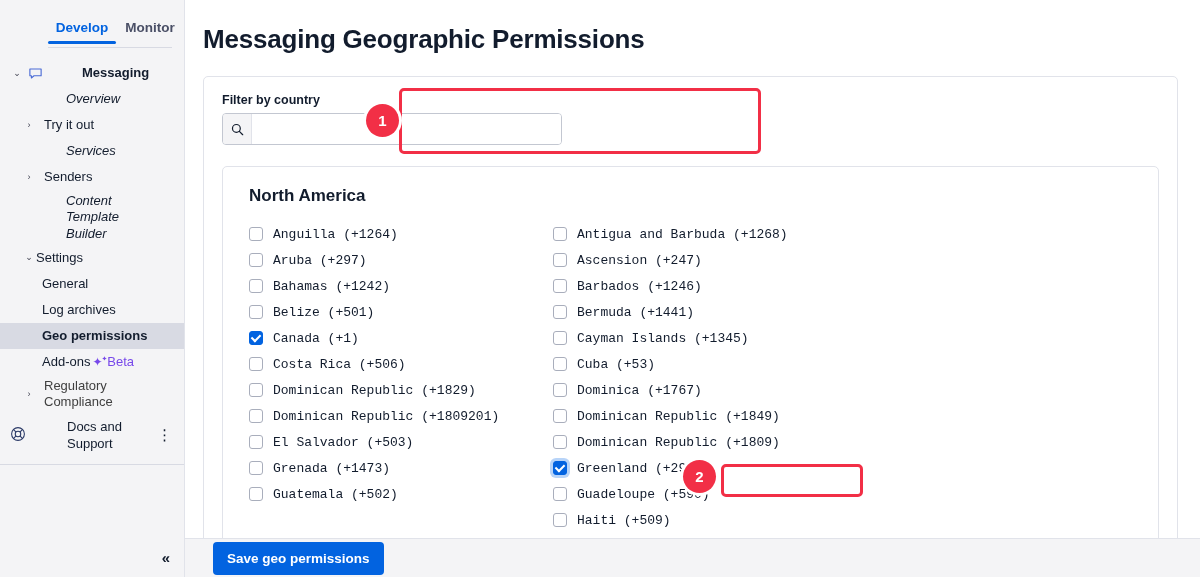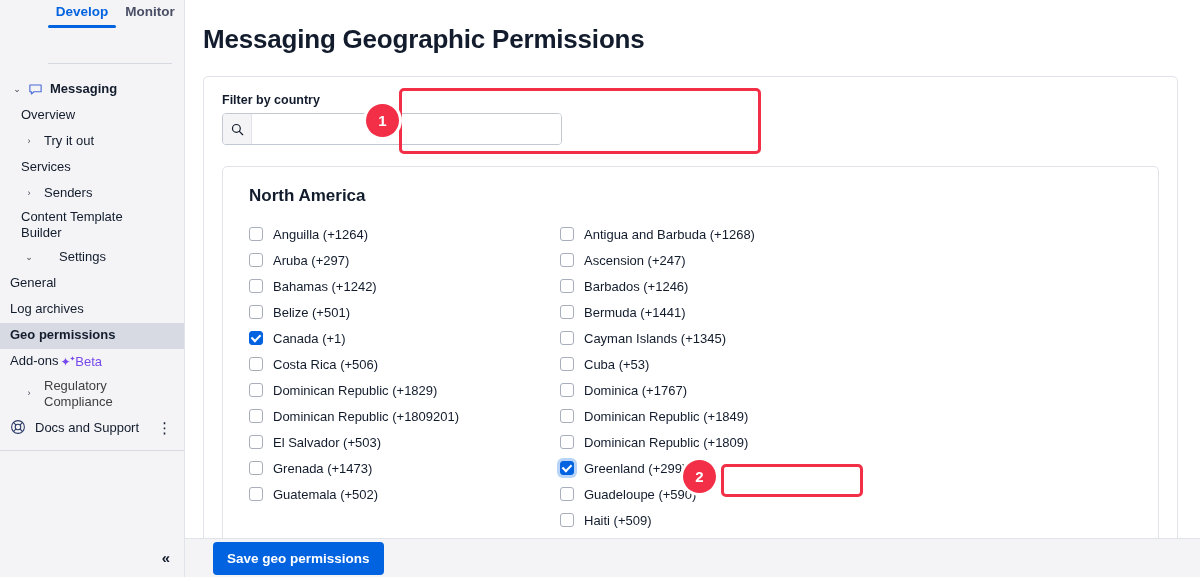--- a/index.html
+++ b/index.html
@@ -14,23 +14,23 @@
   
   .sidebar {
     width: 185px; height: 577px;
     background: #f4f4f6;
     border-right: 1px solid #e1e3ea;
     position: relative;
     flex: 0 0 185px;
   }
   .tabs {
     display: flex;
-    height: 64px;
+    height: 48px;
     align-items: flex-start;
-    padding: 4px 0 0 0;
+    padding: 20px 0 0 0;
     position: relative;
     margin-left: 36px;
   }
   .tabs::after {
     content: ""; position: absolute; left: 12px; right: 12px; bottom: 0;
     height: 1px; background: #d8dae3;
   }
   .tab {
     font-size: 13.5px; font-weight: bold; color: #4a4f66;
     padding: 0 0 9px 0; position: relative; text-align: center;
@@ -46,27 +46,27 @@
   .nav { padding-top: 12px; font-size: 13px; color: #121c2d; }
   .nav-row {
     display: flex; align-items: center; min-height: 26px;
     padding: 3px 10px 3px 10px; cursor: pointer; position: relative;
   }
   .nav-row.sel { background: #d8dae3; }
   .nav-row .chev {
     width: 14px; flex: 0 0 14px; font-size: 9px; color: #3d3f4f;
     text-align: center; line-height: 1;
   }
-  .nav-label { font-size: 13px; color: #121c2d; line-height: 1.25; }
+  .nav-label { font-size: 13px; color: #121c2d; line-height: 1.25; margin-left: 32px; }
   .nav-label.bold { font-weight: bold; }
   .nav-label.muted { color: #6b7183; }
   .msg-icon { margin: 0 7px 0 4px; display: flex; align-items: center; }
 
   .indent1 { padding-left: 10px; }
-  .indent2 { padding-left: 21px; }
+  .indent2 { padding-left: 34px; font-style: italic; }
   .indent3 { }
 
   .addons { display: flex; align-items: center; gap: 0px; }
   .beta { color: #7748ea; font-size: 13px; }
   .sparkle { color: #7748ea; font-size: 12px; margin: 0 1px 0 2px; letter-spacing: -1px;}
 
   .docs-row {
     display: flex; align-items: center; padding: 6px 12px 6px 10px;
     cursor: pointer; justify-content: space-between;
   }
@@ -103,21 +103,21 @@
   }
   .search-input { flex: 1; border: 0; outline: none; font-size: 13px; padding: 0 8px;
     font-family: "Liberation Sans", sans-serif; color: #121c2d; background: #fff; }
 
   .inner-card {
     margin: 21px 18px 0 18px; border: 1px solid #e1e3ea; border-radius: 5px;
     background: #fff; height: 430px; overflow: hidden;
   }
   .region-title { font-size: 17px; font-weight: bold; color: #121c2d; padding: 19px 0 0 26px; }
   .cols {
-    display: flex; padding: 20px 0 0 26px; gap: 15px;
+    display: flex; padding: 20px 0 0 26px; gap: 8px; font-family: Liberation Mono, monospace;
   }
   .col { width: 296px; flex: 0 0 296px; }
   .col.right { width: 330px; flex: 0 0 330px; }
   .cb-row { display: flex; align-items: flex-start; margin-bottom: 8px; min-height: 18px; position: relative; }
   .cb {
     width: 14px; height: 14px; flex: 0 0 14px; border: 1px solid #a9aebc;
     border-radius: 3px; background: #fff; margin-top: 1px; cursor: pointer;
   }
   .cb.checked {
     background: #0263e0; border-color: #0263e0;
@@ -198,21 +198,21 @@
         <span class="chev">›</span>
         <span class="nav-label" style="margin-left:8px">Senders</span>
       </div>
 
       <div class="nav-row indent2" style="max-width:170px">
         <span class="nav-label">Content Template Builder</span>
       </div>
 
       <div class="nav-row" style="padding-left:22px">
         <span class="chev">⌄</span>
-        <span class="nav-label" style="margin-left:23px">Settings</span>
+        <span class="nav-label" style="margin-left:0">Settings</span>
       </div>
 
       <div class="nav-row indent3">
         <span class="nav-label">General</span>
       </div>
 
       <div class="nav-row indent3">
         <span class="nav-label">Log archives</span>
       </div>
 

